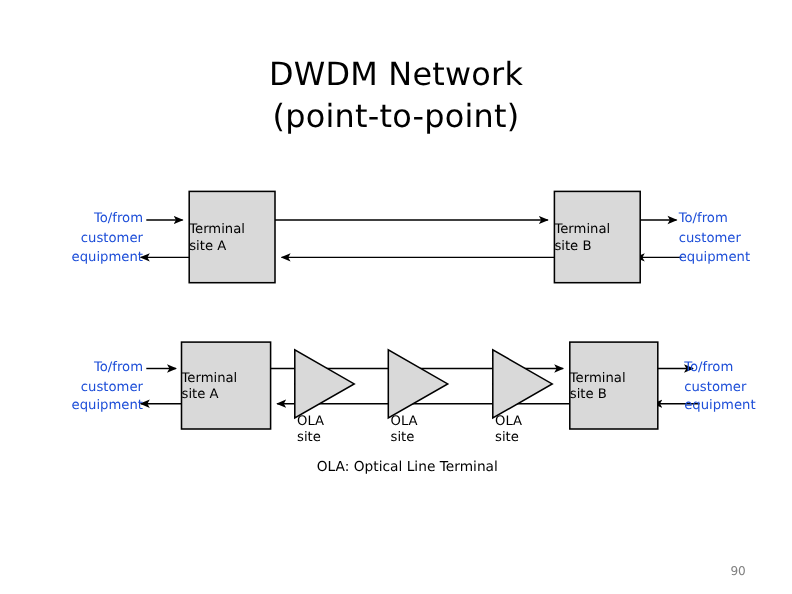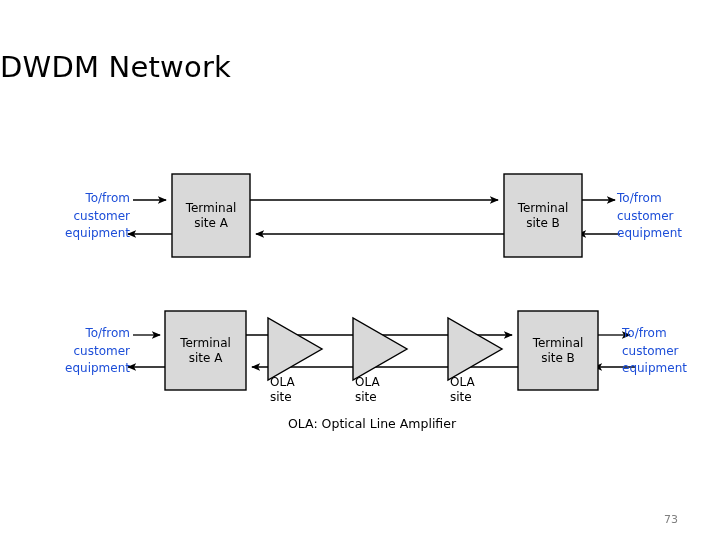--- a/index.html
+++ b/index.html
@@ -22,21 +22,21 @@
     width: 720px;
     height: 540px;
   }
 
   
   .title-block {
     position: absolute;
     left: 0;
     top: 48px;
     width: 720px;
-    text-align: left;
+    text-align: center;
     color: #000000;
   }
   .title-line {
     font-family: "DejaVu Sans", sans-serif;
     font-size: 29px;
     line-height: 38px;
     font-weight: 400;
     letter-spacing: 0.2px;
     color: #000000;
   }
@@ -61,21 +61,21 @@
   }
   .side-label.right-al { text-align: right; }
   .side-label.left-al  { text-align: left; }
 
   .node-label {
     position: absolute;
     font-family: "DejaVu Sans", sans-serif;
     font-size: 12px;
     line-height: 14.5px;
     color: #000000;
-    text-align: center;
+    text-align: left;
     white-space: nowrap;
   }
   .ola-label {
     position: absolute;
     font-family: "DejaVu Sans", sans-serif;
     font-size: 12px;
     line-height: 14.5px;
     color: #000000;
     text-align: left;
     white-space: nowrap;
@@ -99,20 +99,21 @@
     color: #808080;
   }
 </style>
 </head>
 <body>
 
 <div id="slide">
 
   <div class="title-block">
     <div class="title-line">DWDM Network</div>
+    <div class="title-line">(point-to-point)</div>
   </div>
 
   <svg id="diagram" viewBox="0 0 720 540" width="720" height="540">
     <defs>
       <marker id="arrowR" viewBox="0 0 10 10" refX="9" refY="5" markerWidth="7" markerHeight="7" orient="auto-start-reverse">
         <path d="M 0 0.8 L 10 5 L 0 9.2 L 2.4 5 Z" fill="#000000"></path>
       </marker>
       <marker id="arrowL" viewBox="0 0 10 10" refX="9" refY="5" markerWidth="7" markerHeight="7" orient="auto-start-reverse">
         <path d="M 0 0.8 L 10 5 L 0 9.2 L 2.4 5 Z" fill="#000000"></path>
       </marker>
@@ -213,17 +214,17 @@
   <div class="ola-label" style="left:450px; top:335px;">
     <div>OLA</div>
     <div>site</div>
   </div>
 
   <div class="node-label" style="left:518px; top:336px; width:80px;">
     <div>Terminal</div>
     <div>site B</div>
   </div>
 
-  <div class="caption" style="left:288px; top:416px;">OLA: Optical Line Amplifier</div>
-
-  <div class="page-number">73</div>
+  <div class="caption" style="left:288px; top:416px;">OLA: Optical Line Terminal</div>
+
+  <div class="page-number">90</div>
 
 </div>
 
 </body></html>

